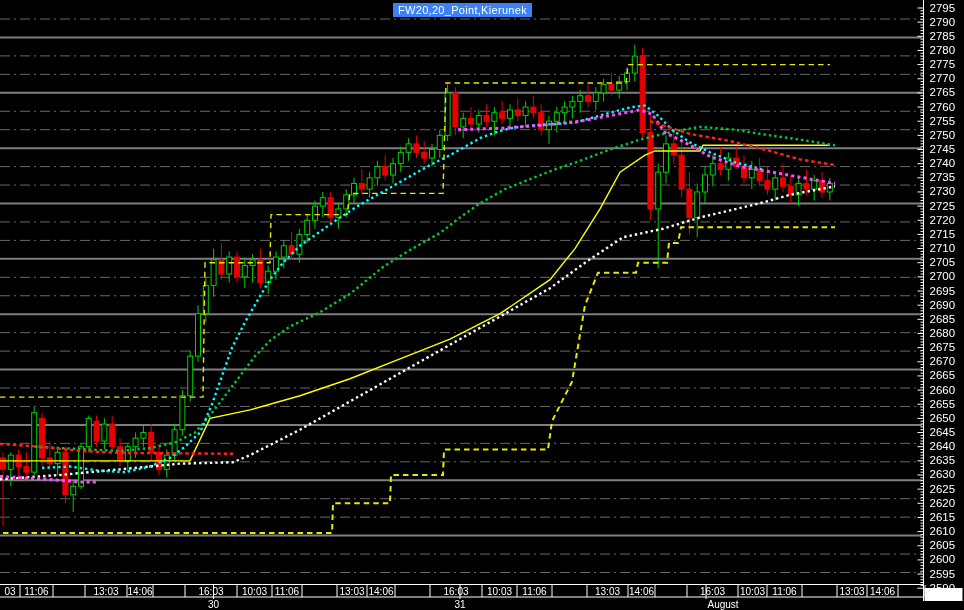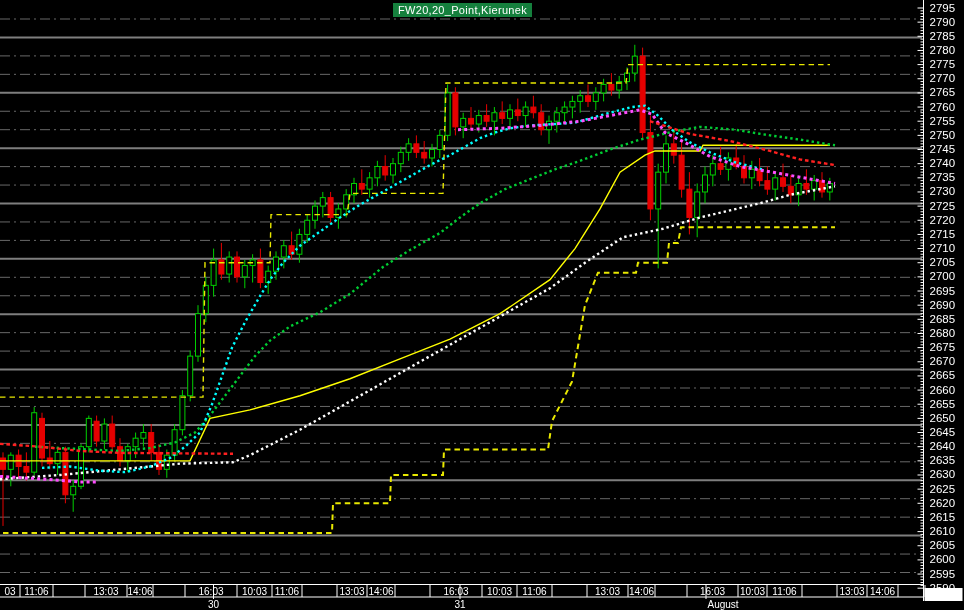--- a/index.html
+++ b/index.html
@@ -1,20 +1,20 @@
 <!DOCTYPE html>
 <html><head>
 <meta charset="utf-8">
 <style>
   html,body{margin:0;padding:0;background:#000;}
   .screen{position:relative;width:964px;height:610px;background:#000;overflow:hidden;
           font-family:"Liberation Sans",sans-serif;}
   #chart-svg{position:absolute;left:0;top:0;}
   .title-wrap{position:absolute;left:0;top:0;width:925px;text-align:center;z-index:5;}
-  .title-wrap span{display:inline-block;background:#15803d;color:#fff;font-size:11px;
+  .title-wrap span{display:inline-block;background:#3b82f6;color:#fff;font-size:11px;
                    padding:1px 5px;letter-spacing:0.3px;}
 </style>
 </head>
 <body>
 
 <div class="screen">
   <svg id="chart-svg" width="964" height="610">
       <rect x="0" y="0" width="964" height="610" fill="#000000"></rect>
       <g>
         <line x1="0" y1="19" x2="922" y2="19" stroke="#686868" stroke-width="1" stroke-dasharray="10 4 2 4"></line>

